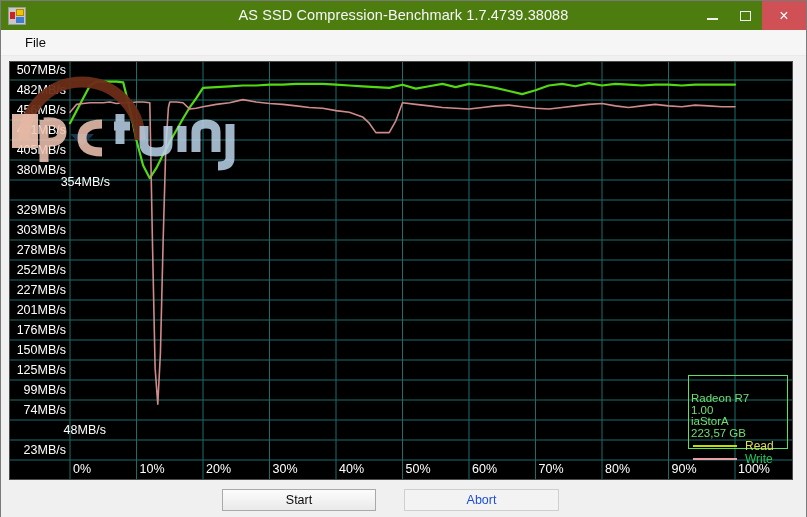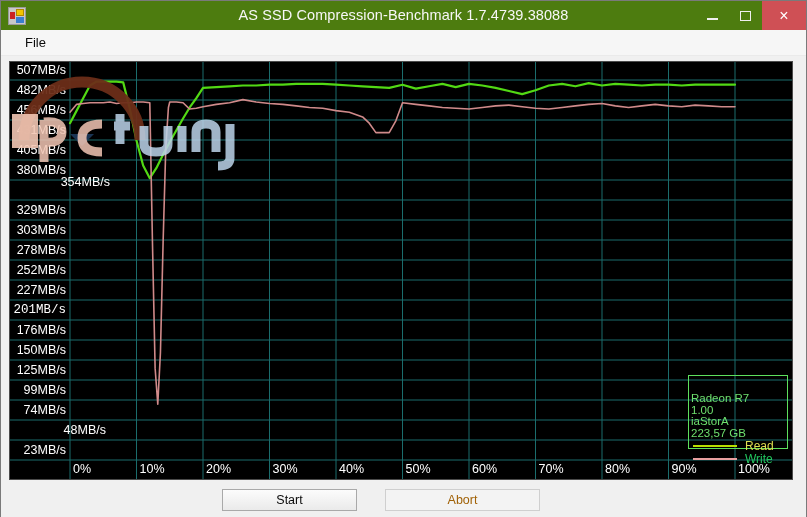--- a/index.html
+++ b/index.html
@@ -147,24 +147,24 @@
   }
   .btn {
     height: 22px;
     font-size: 12.5px;
     border: 1px solid #a9a9a9;
     background: linear-gradient(#fcfcfc, #eaeaea);
     color: #0a0a0a;
     display: flex; align-items: center; justify-content: center;
     box-sizing: border-box;
   }
-  .btn.start { width: 135px; margin-left: 221px; text-align: right; }
+  .btn.start { width: 154px; margin-left: 221px; text-align: right; }
   .btn.abort {
     width: 155px; margin-left: 28px;
-    color: #a16207; border-color: #cfcfcf;
+    color: #1d4ed8; border-color: #cfcfcf;
     background: #f3f3f3;
   }
 </style>
 </head>
 <body>
 
 <div class="window">
 
   <div class="titlebar">
     <div class="app-icon">
@@ -267,21 +267,21 @@
         <div class="ylab" style="left: 0px; width: 56px; top: 48px;">456MB/s</div>
         <div class="ylab" style="left: 0px; width: 56px; top: 68px;">431MB/s</div>
         <div class="ylab" style="left: 0px; width: 56px; top: 88px;">405MB/s</div>
         <div class="ylab" style="left: 0px; width: 56px; top: 108px;">380MB/s</div>
         <div class="ylab" style="left: 0px; width: 56px; top: 120px; padding-left: 44px;">354MB/s</div>
         <div class="ylab" style="left: 0px; width: 56px; top: 148px;">329MB/s</div>
         <div class="ylab" style="left: 0px; width: 56px; top: 168px;">303MB/s</div>
         <div class="ylab" style="left: 0px; width: 56px; top: 188px;">278MB/s</div>
         <div class="ylab" style="left: 0px; width: 56px; top: 208px;">252MB/s</div>
         <div class="ylab" style="left: 0px; width: 56px; top: 228px;">227MB/s</div>
-        <div class="ylab" style="left: 0px; width: 56px; top: 248px; font-family: Liberation Mono, monospace;">201MB/s</div>
+        <div class="ylab" style="left: 0px; width: 56px; top: 248px;">201MB/s</div>
         <div class="ylab" style="left: 0px; width: 56px; top: 268px;">176MB/s</div>
         <div class="ylab" style="left: 0px; width: 56px; top: 288px;">150MB/s</div>
         <div class="ylab" style="left: 0px; width: 56px; top: 308px;">125MB/s</div>
         <div class="ylab" style="left: 0px; width: 56px; top: 328px;">99MB/s</div>
         <div class="ylab" style="left: 0px; width: 56px; top: 348px;">74MB/s</div>
         <div class="ylab" style="left: 0px; width: 56px; top: 368px; padding-left: 40px;">48MB/s</div>
         <div class="ylab" style="left: 0px; width: 56px; top: 388px;">23MB/s</div>
         <div class="xlab" style="left: 63px; top: 400px;">0%</div>
         <div class="xlab" style="left: 129.5px; top: 400px;">10%</div>
         <div class="xlab" style="left: 196px; top: 400px;">20%</div>

